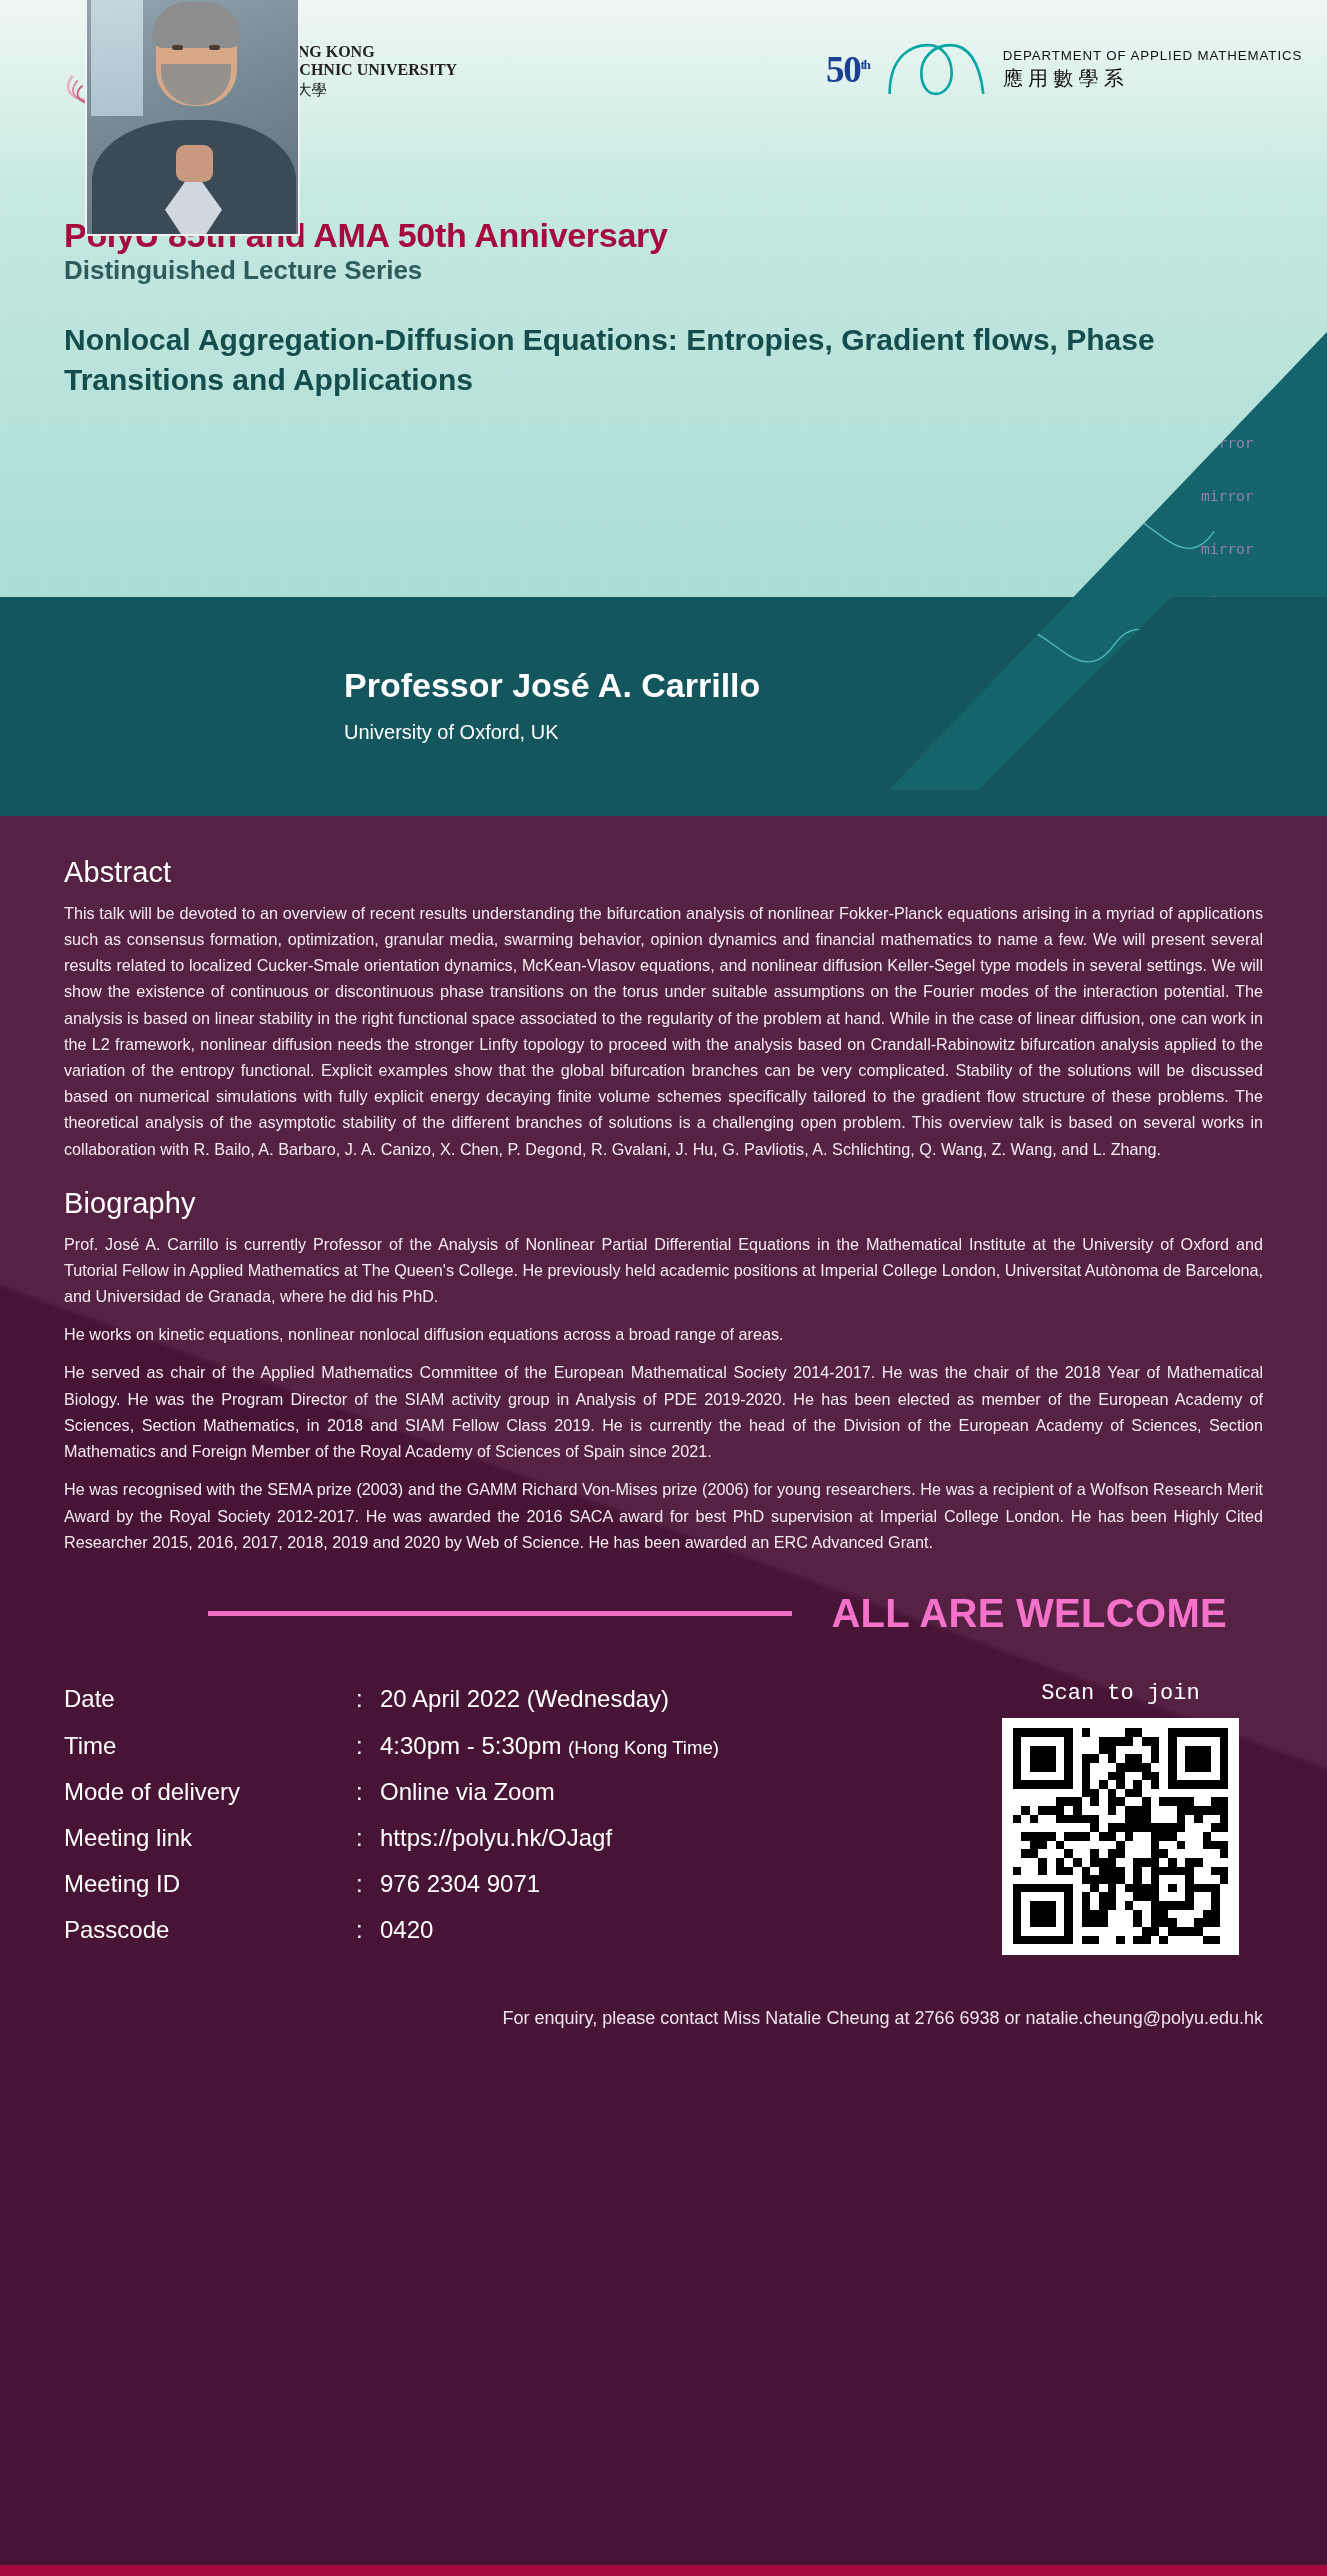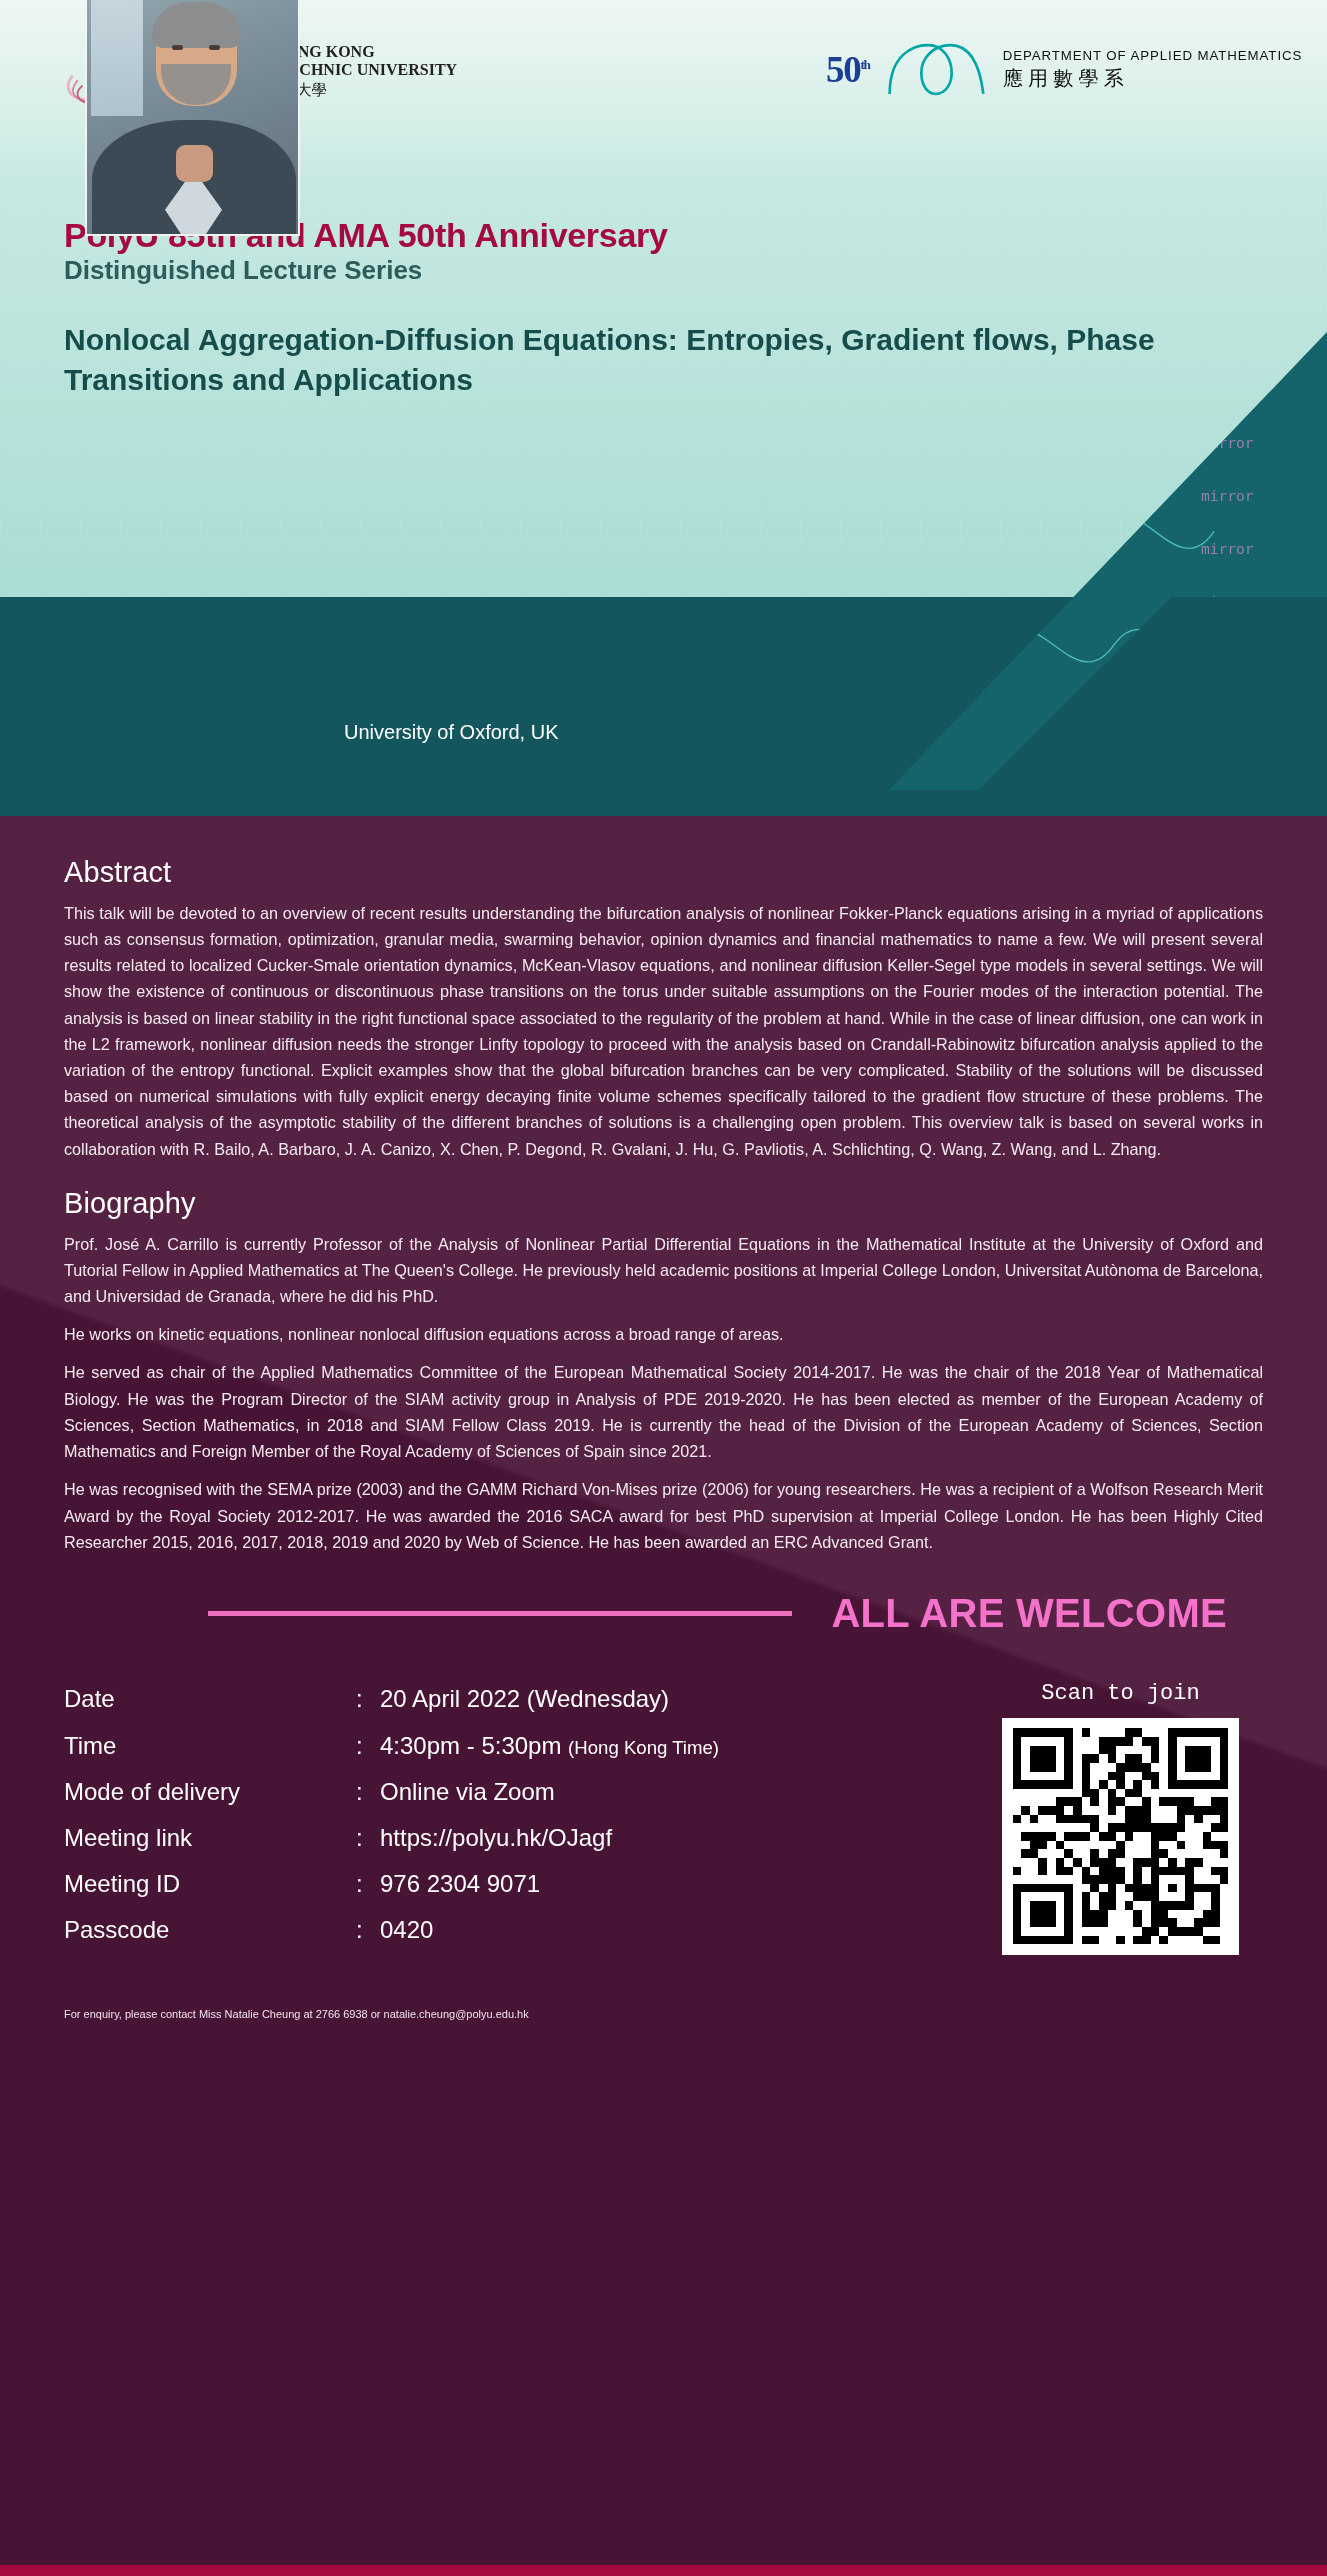--- a/index.html
+++ b/index.html
@@ -376,22 +376,23 @@
     grid-template-columns: repeat(25, 1fr);
     grid-template-rows: repeat(25, 1fr);
   }
   .qr-grid i { display: block; }
   .qr-grid i.on { background: #000; }
 
   .enquiry {
     position: relative;
     z-index: 3;
     padding: 53px 64px 30.5px 64px;
-    font-size: 11px;
+    font-size: 18px;
     color: #f0e4ec;
+    text-align: right;
   }
 
   
   .bottom-bar {
     position: absolute;
     left: 0; bottom: 0;
     width: 1327px;
     height: 10.6px;
     background: #a6093d;
   }
@@ -477,20 +478,21 @@
           <text x="380" y="100" font-size="30">−ⅈ t</text>
           <text x="250" y="330">8</text>
           <text x="560" y="640">H−Σρᵢ</text>
         </g>
       </g>
     </svg>
   </div>
 
   <div class="speaker-band">
     <div class="angle"></div>
+    <div class="speaker-name">Professor José A. Carrillo</div>
     <div class="speaker-affil">University of Oxford, UK</div>
   </div>
 
   <div class="photo">
     <div class="wall"></div>
     <div class="window"></div>
     <div class="suit"></div>
     <div class="shirt"></div>
     <div class="neck"></div>
     <div class="head"></div>

